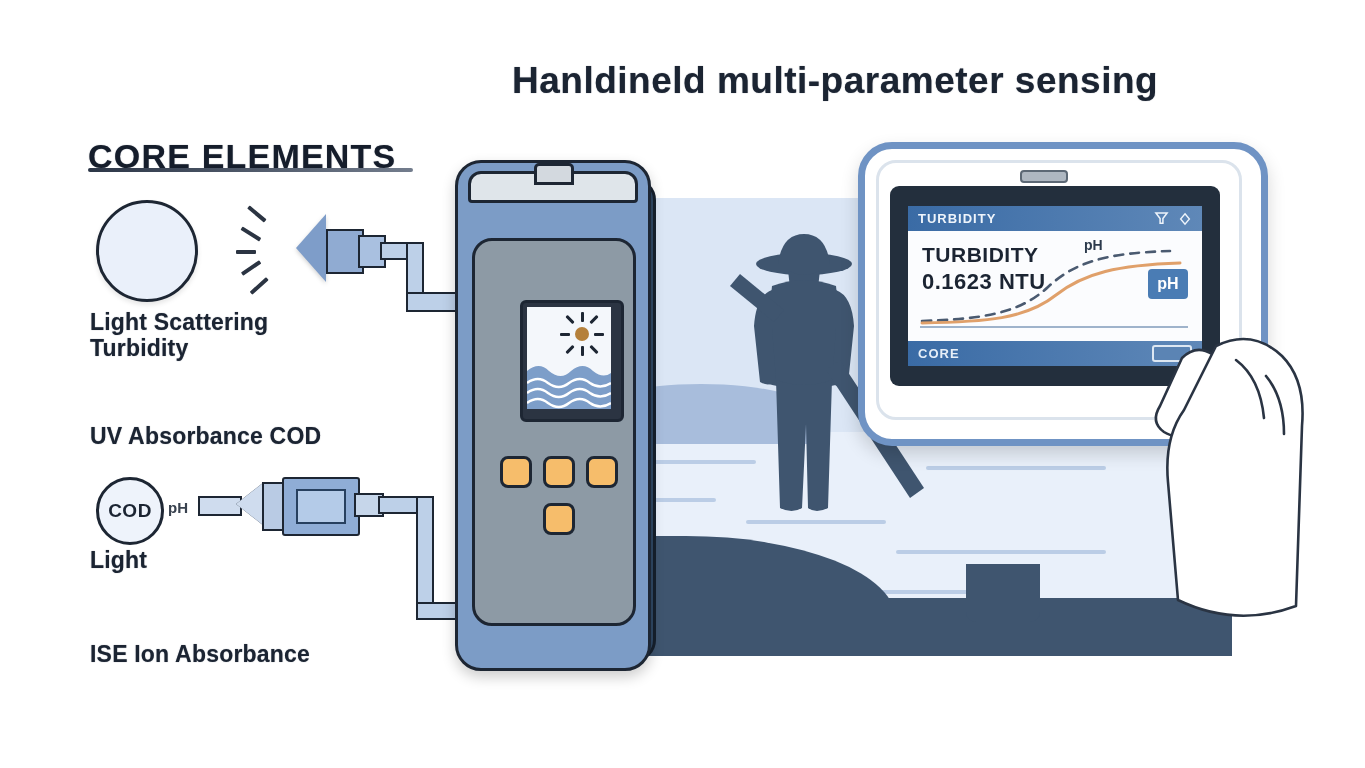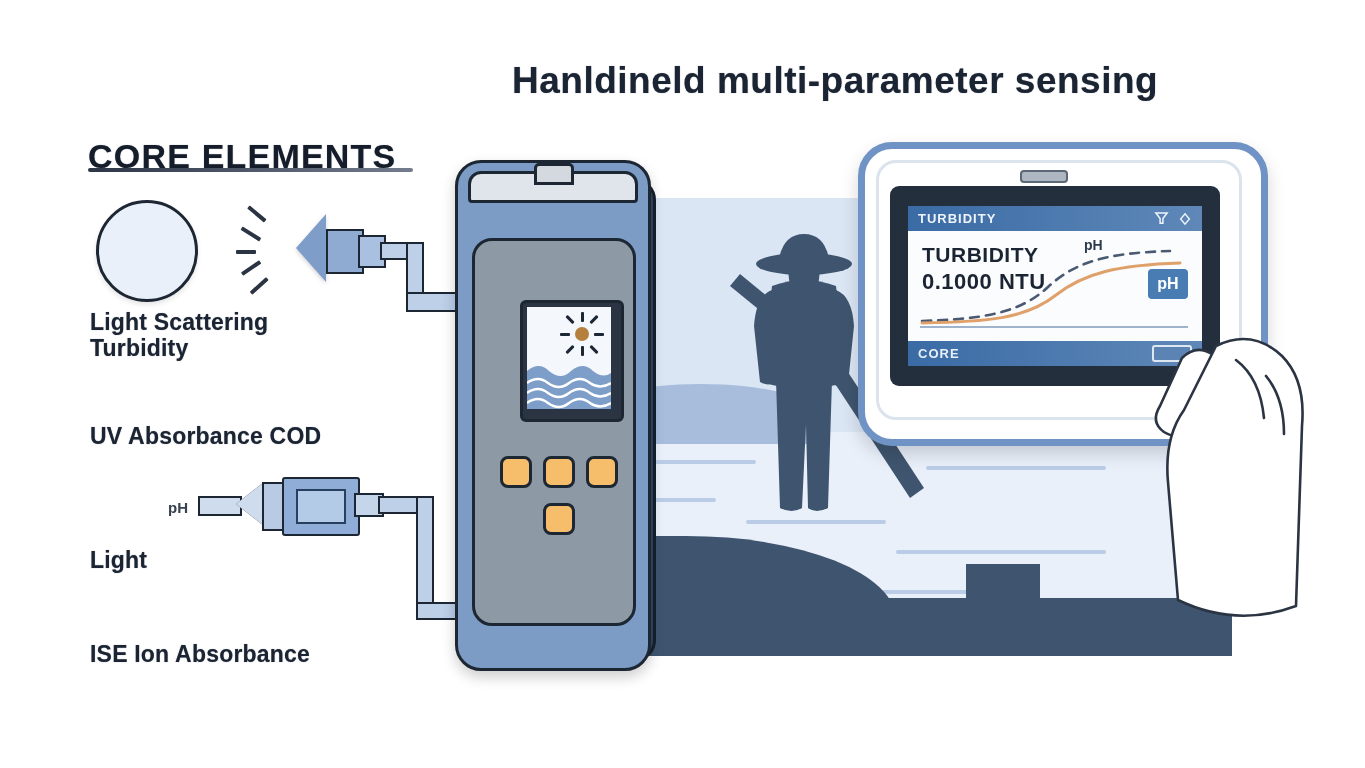--- a/index.html
+++ b/index.html
@@ -208,20 +208,21 @@
   <div class="cable" style="left:406px;top:242px;width:14px;height:62px;"></div>
   <div class="cable" style="left:406px;top:292px;width:58px;height:16px;"></div>
 
   <div class="abs side-label txt blurry" style="left:90px;top:310px;">
     <div>Light Scattering</div>
     <div>Turbidity</div>
   </div>
 
   <div class="abs side-label txt blurry" style="left:90px;top:424px;">UV Absorbance COD</div>
 
+  <div class="abs" id="cod-circle">COD</div>
 
   <div class="abs txt" id="ph-small">pH</div>
 
   <div class="abs" id="probe-tip"></div>
   <div class="abs" id="probe-cone"></div>
   <div class="abs" id="probe-mid"></div>
   <div class="abs" id="probe-body"></div>
   <div class="abs" id="probe-window"></div>
   <div class="abs" id="probe-tail"></div>
 
@@ -327,21 +328,21 @@
           <path d="M2 2 h12 l-4.5 6 v5 h-3 v-5 z" fill="none" stroke="#eef4fb" stroke-width="1.6"></path>
         </svg>
         <svg width="14" height="14" viewBox="0 0 16 16">
           <path d="M8 2 l5 6 l-5 6 l-5 -6 z" fill="none" stroke="#eef4fb" stroke-width="1.6"></path>
         </svg>
       </span>
     </div>
 
     <div id="ui-body">
       <div id="readout-label">TURBIDITY</div>
-      <div id="readout-value">0.1000 NTU</div>
+      <div id="readout-value">0.1623 NTU</div>
 
       <svg style="position:absolute;left:0;top:0;" width="294" height="110" viewBox="0 0 294 110">
 
         <line x1="12" y1="96" x2="280" y2="96" stroke="#9fb3cb" stroke-width="2"></line>
 
         <path d="M14 90 C 70 88, 110 84, 140 56 C 168 30, 200 22, 262 20" fill="none" stroke="#4a5a70" stroke-width="2.6" stroke-dasharray="9 7" stroke-linecap="round"></path>
 
         <path d="M14 92 C 78 91, 118 88, 148 64 C 176 42, 210 34, 272 32" fill="none" stroke="#e0a06a" stroke-width="3" stroke-linecap="round"></path>
       </svg>
 

